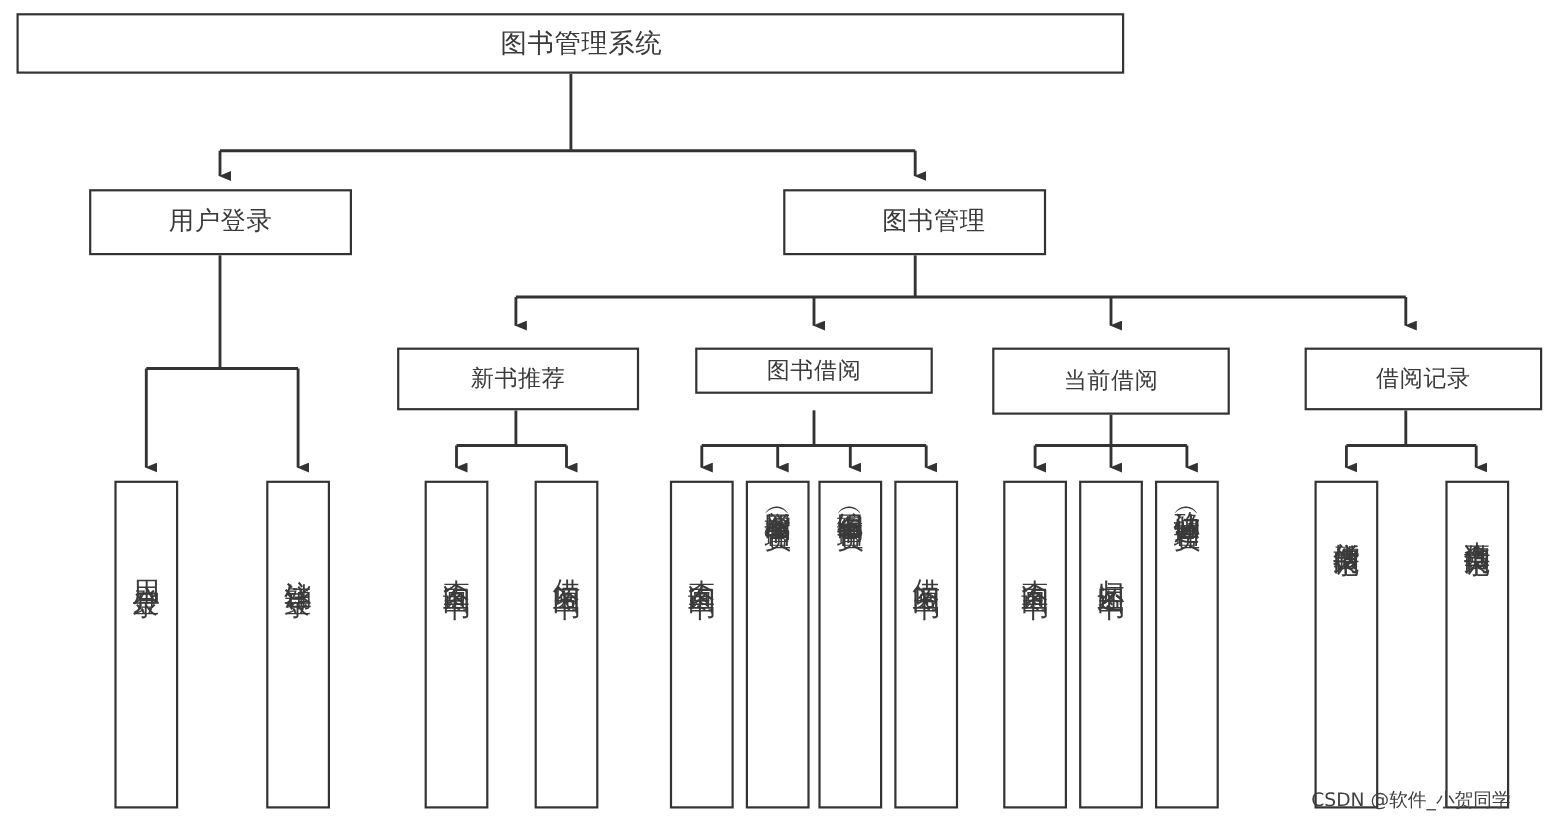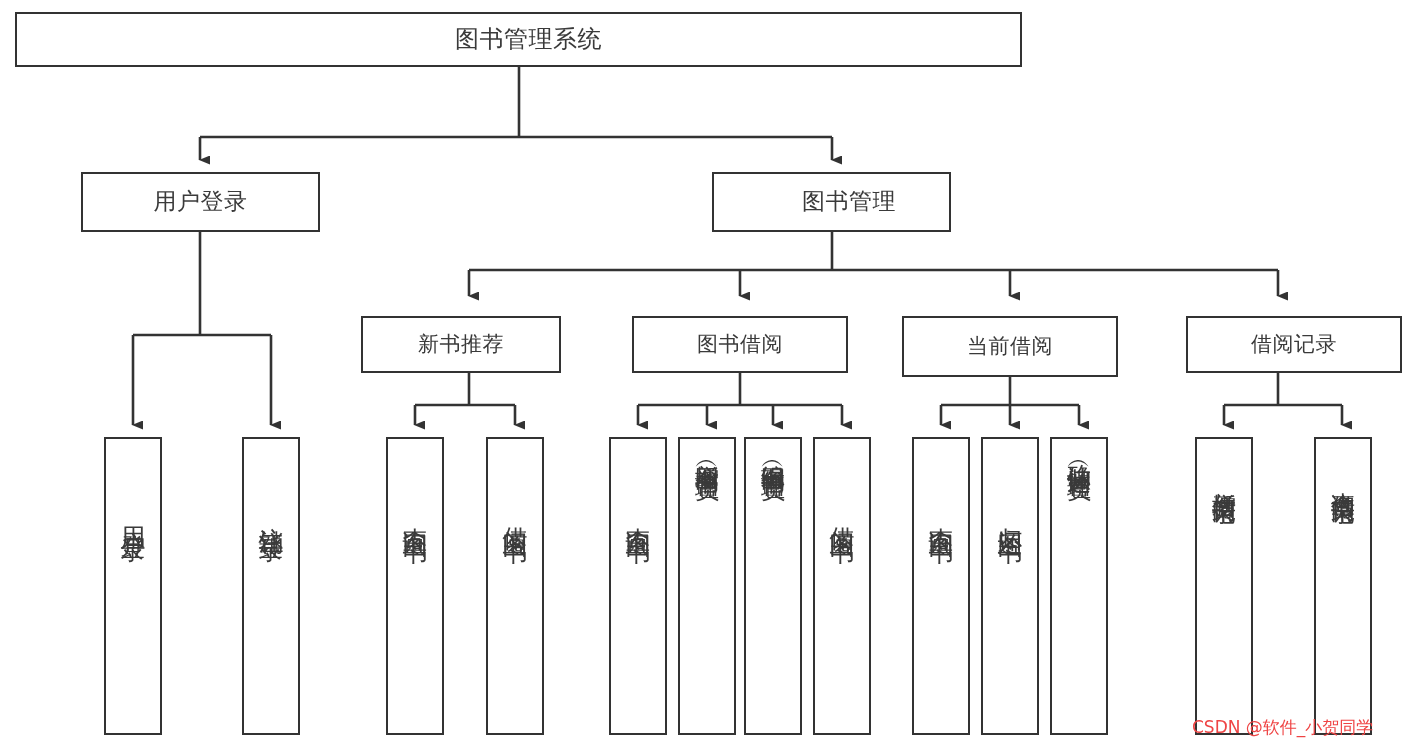--- a/index.html
+++ b/index.html
@@ -67,21 +67,21 @@
     letter-spacing: 4px;
     line-height: 1;
     white-space: nowrap;
   }
   .node.leaf.tall .label {
     font-size: 24px;
     letter-spacing: 2px;
   }
   .watermark {
     position: absolute;
-    color: #ef4444;
+    color: #404040;
     font-size: 17px;
     white-space: nowrap;
     user-select: none;
   }
 </style>
 </head>
 <body>
 
 <div id="diagram-root">
 
@@ -139,24 +139,24 @@
     <span class="label">图书管理系统</span>
   </div>
 
   <div class="node level2" style="left:81px; top:172px; width:239px; height:60px;">
     <span class="label">用户登录</span>
   </div>
   <div class="node level2" style="left:712px; top:172px; width:239px; height:60px;padding-left:35px;">
     <span class="label">图书管理</span>
   </div>
 
-  <div class="node level3" style="left:361px; top:316px; width:200px; height:57px;">
+  <div class="node level3" style="left:361px; top:316px; width:220px; height:57px;">
     <span class="label">新书推荐</span>
   </div>
-  <div class="node level3" style="left:632px; top:316px; width:216px; height:57px;text-align:center;">
+  <div class="node level3" style="left:632px; top:316px; width:216px; height:42px;text-align:center;">
     <span class="label">图书借阅</span>
   </div>
   <div class="node level3" style="left:902px; top:316px; width:216px; height:61px;">
     <span class="label">当前借阅</span>
   </div>
   <div class="node level3" style="left:1170px; top:316px; width:216px; height:57px;margin-left:16px;">
     <span class="label">借阅记录</span>
   </div>
 
   <div class="node leaf" style="left:104px; top:437px; width:58px; height:298px; padding-top:68px;">

